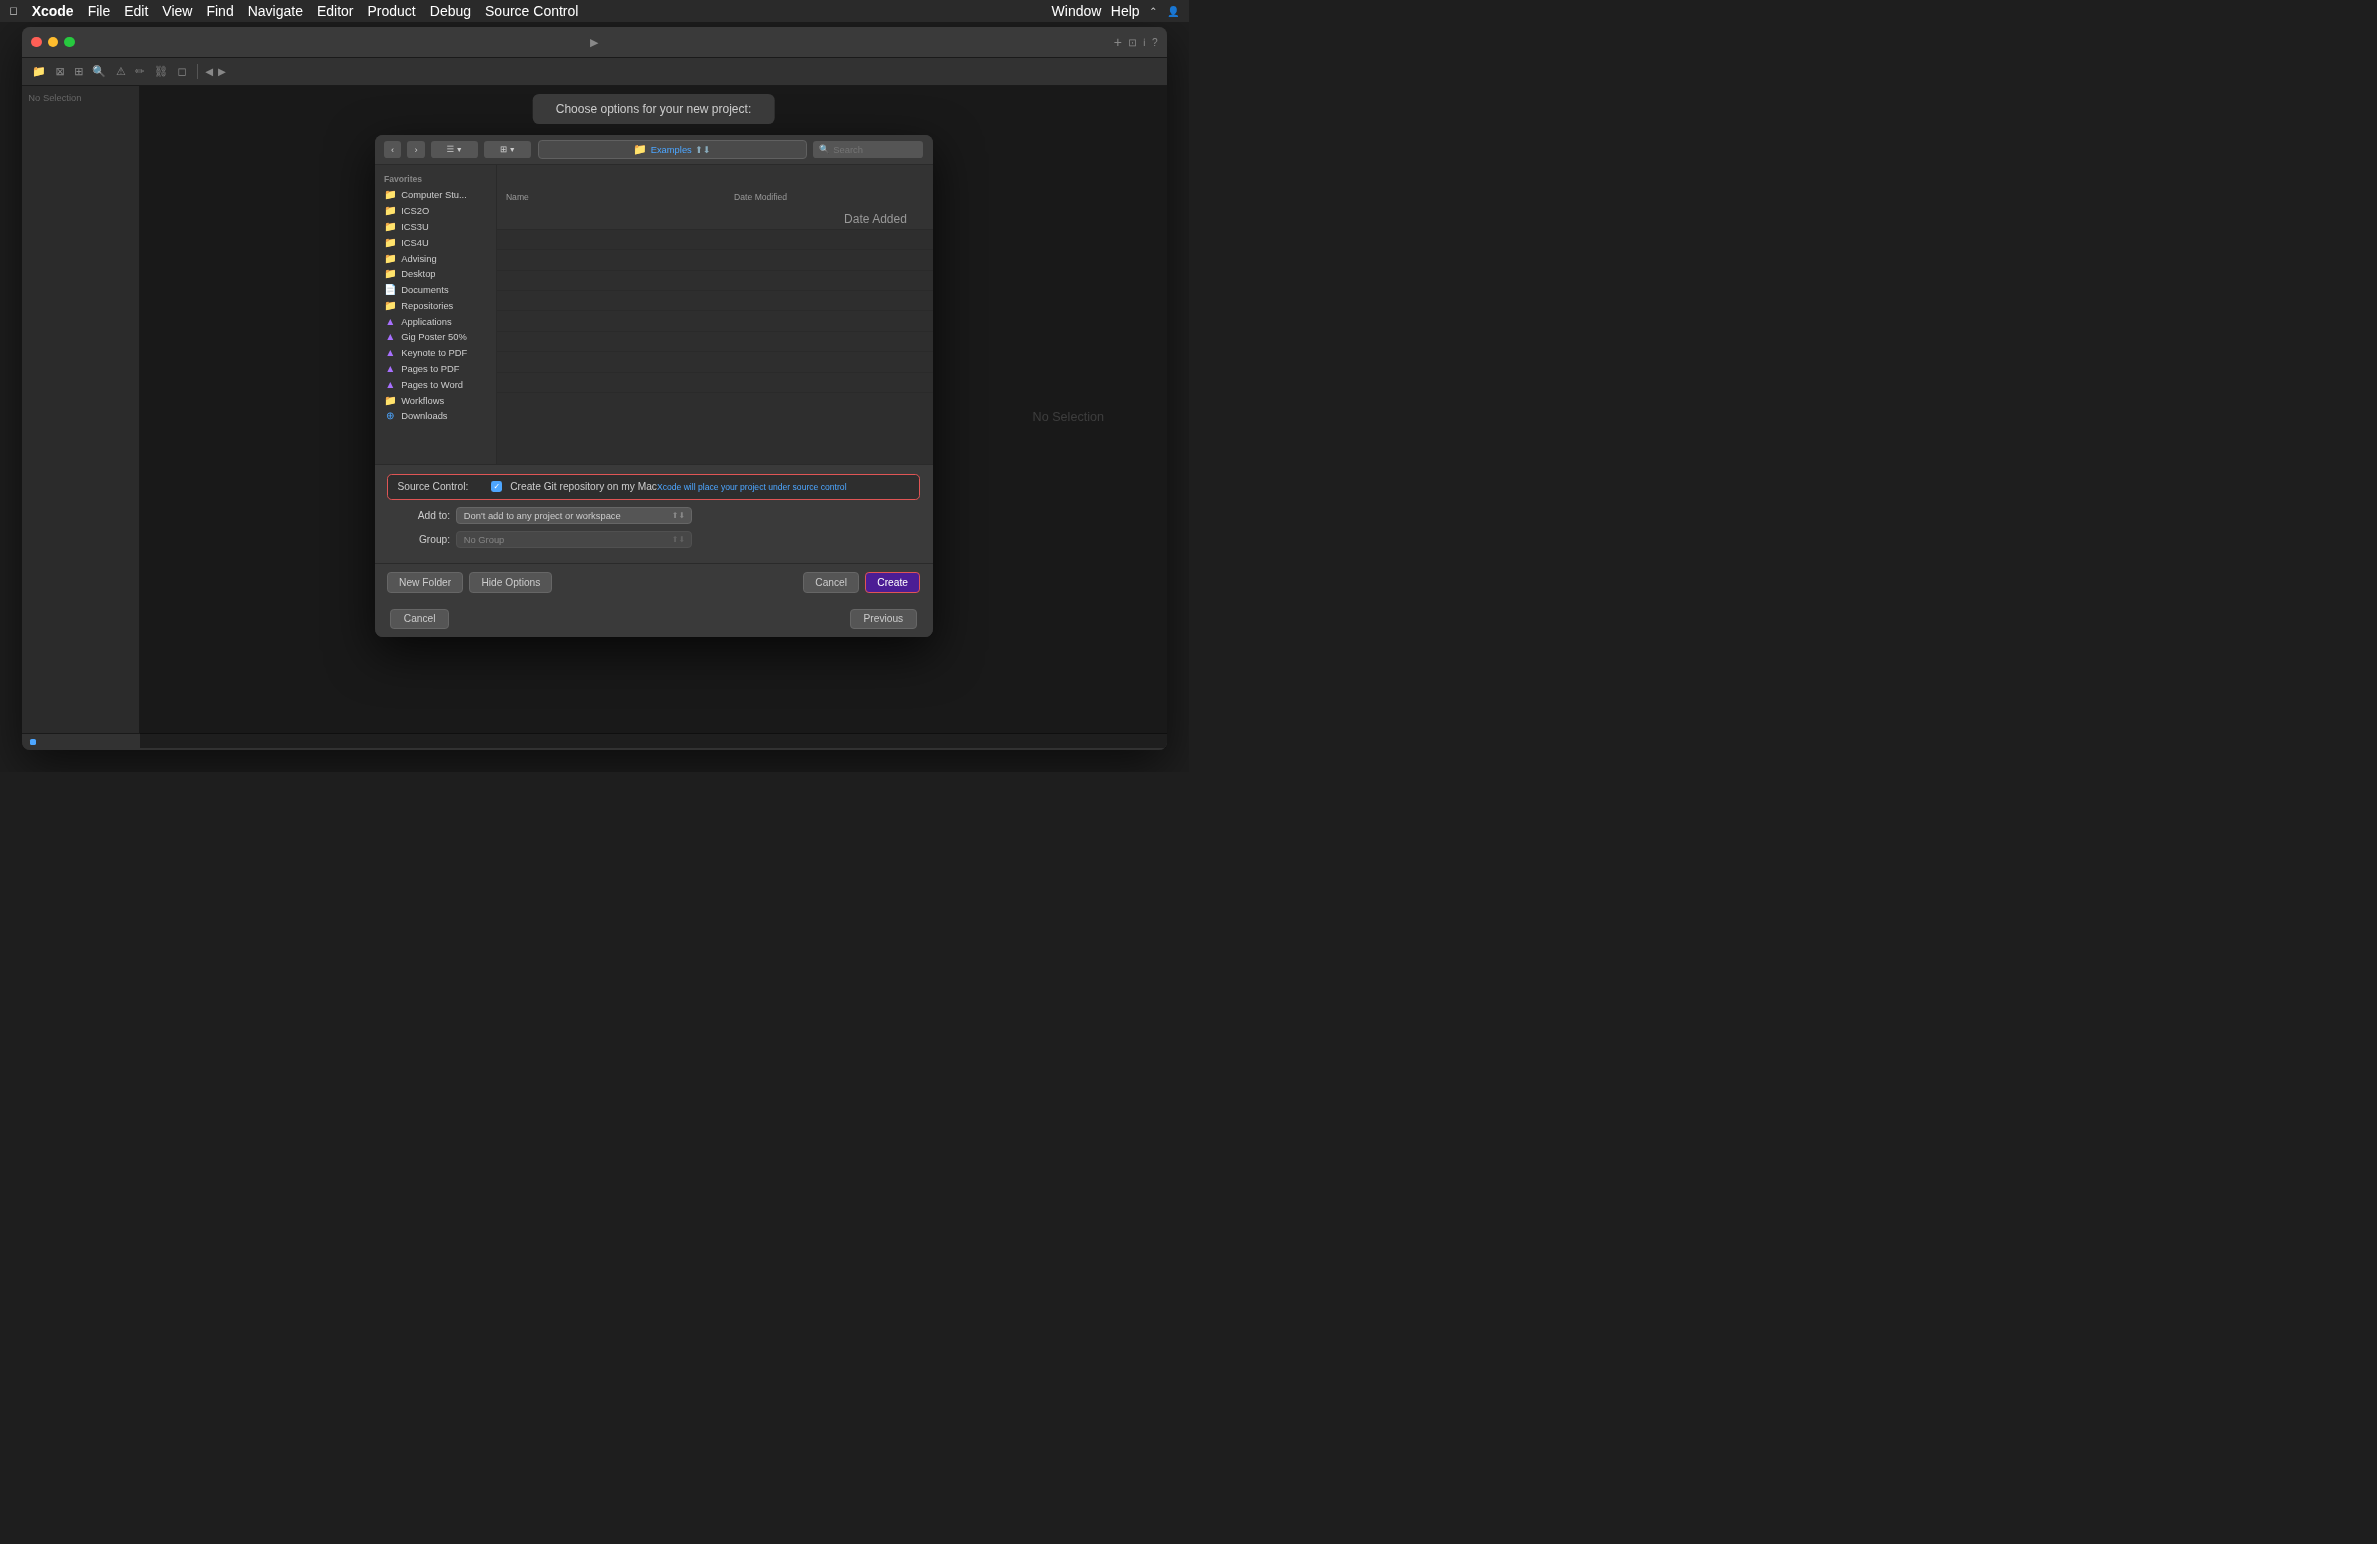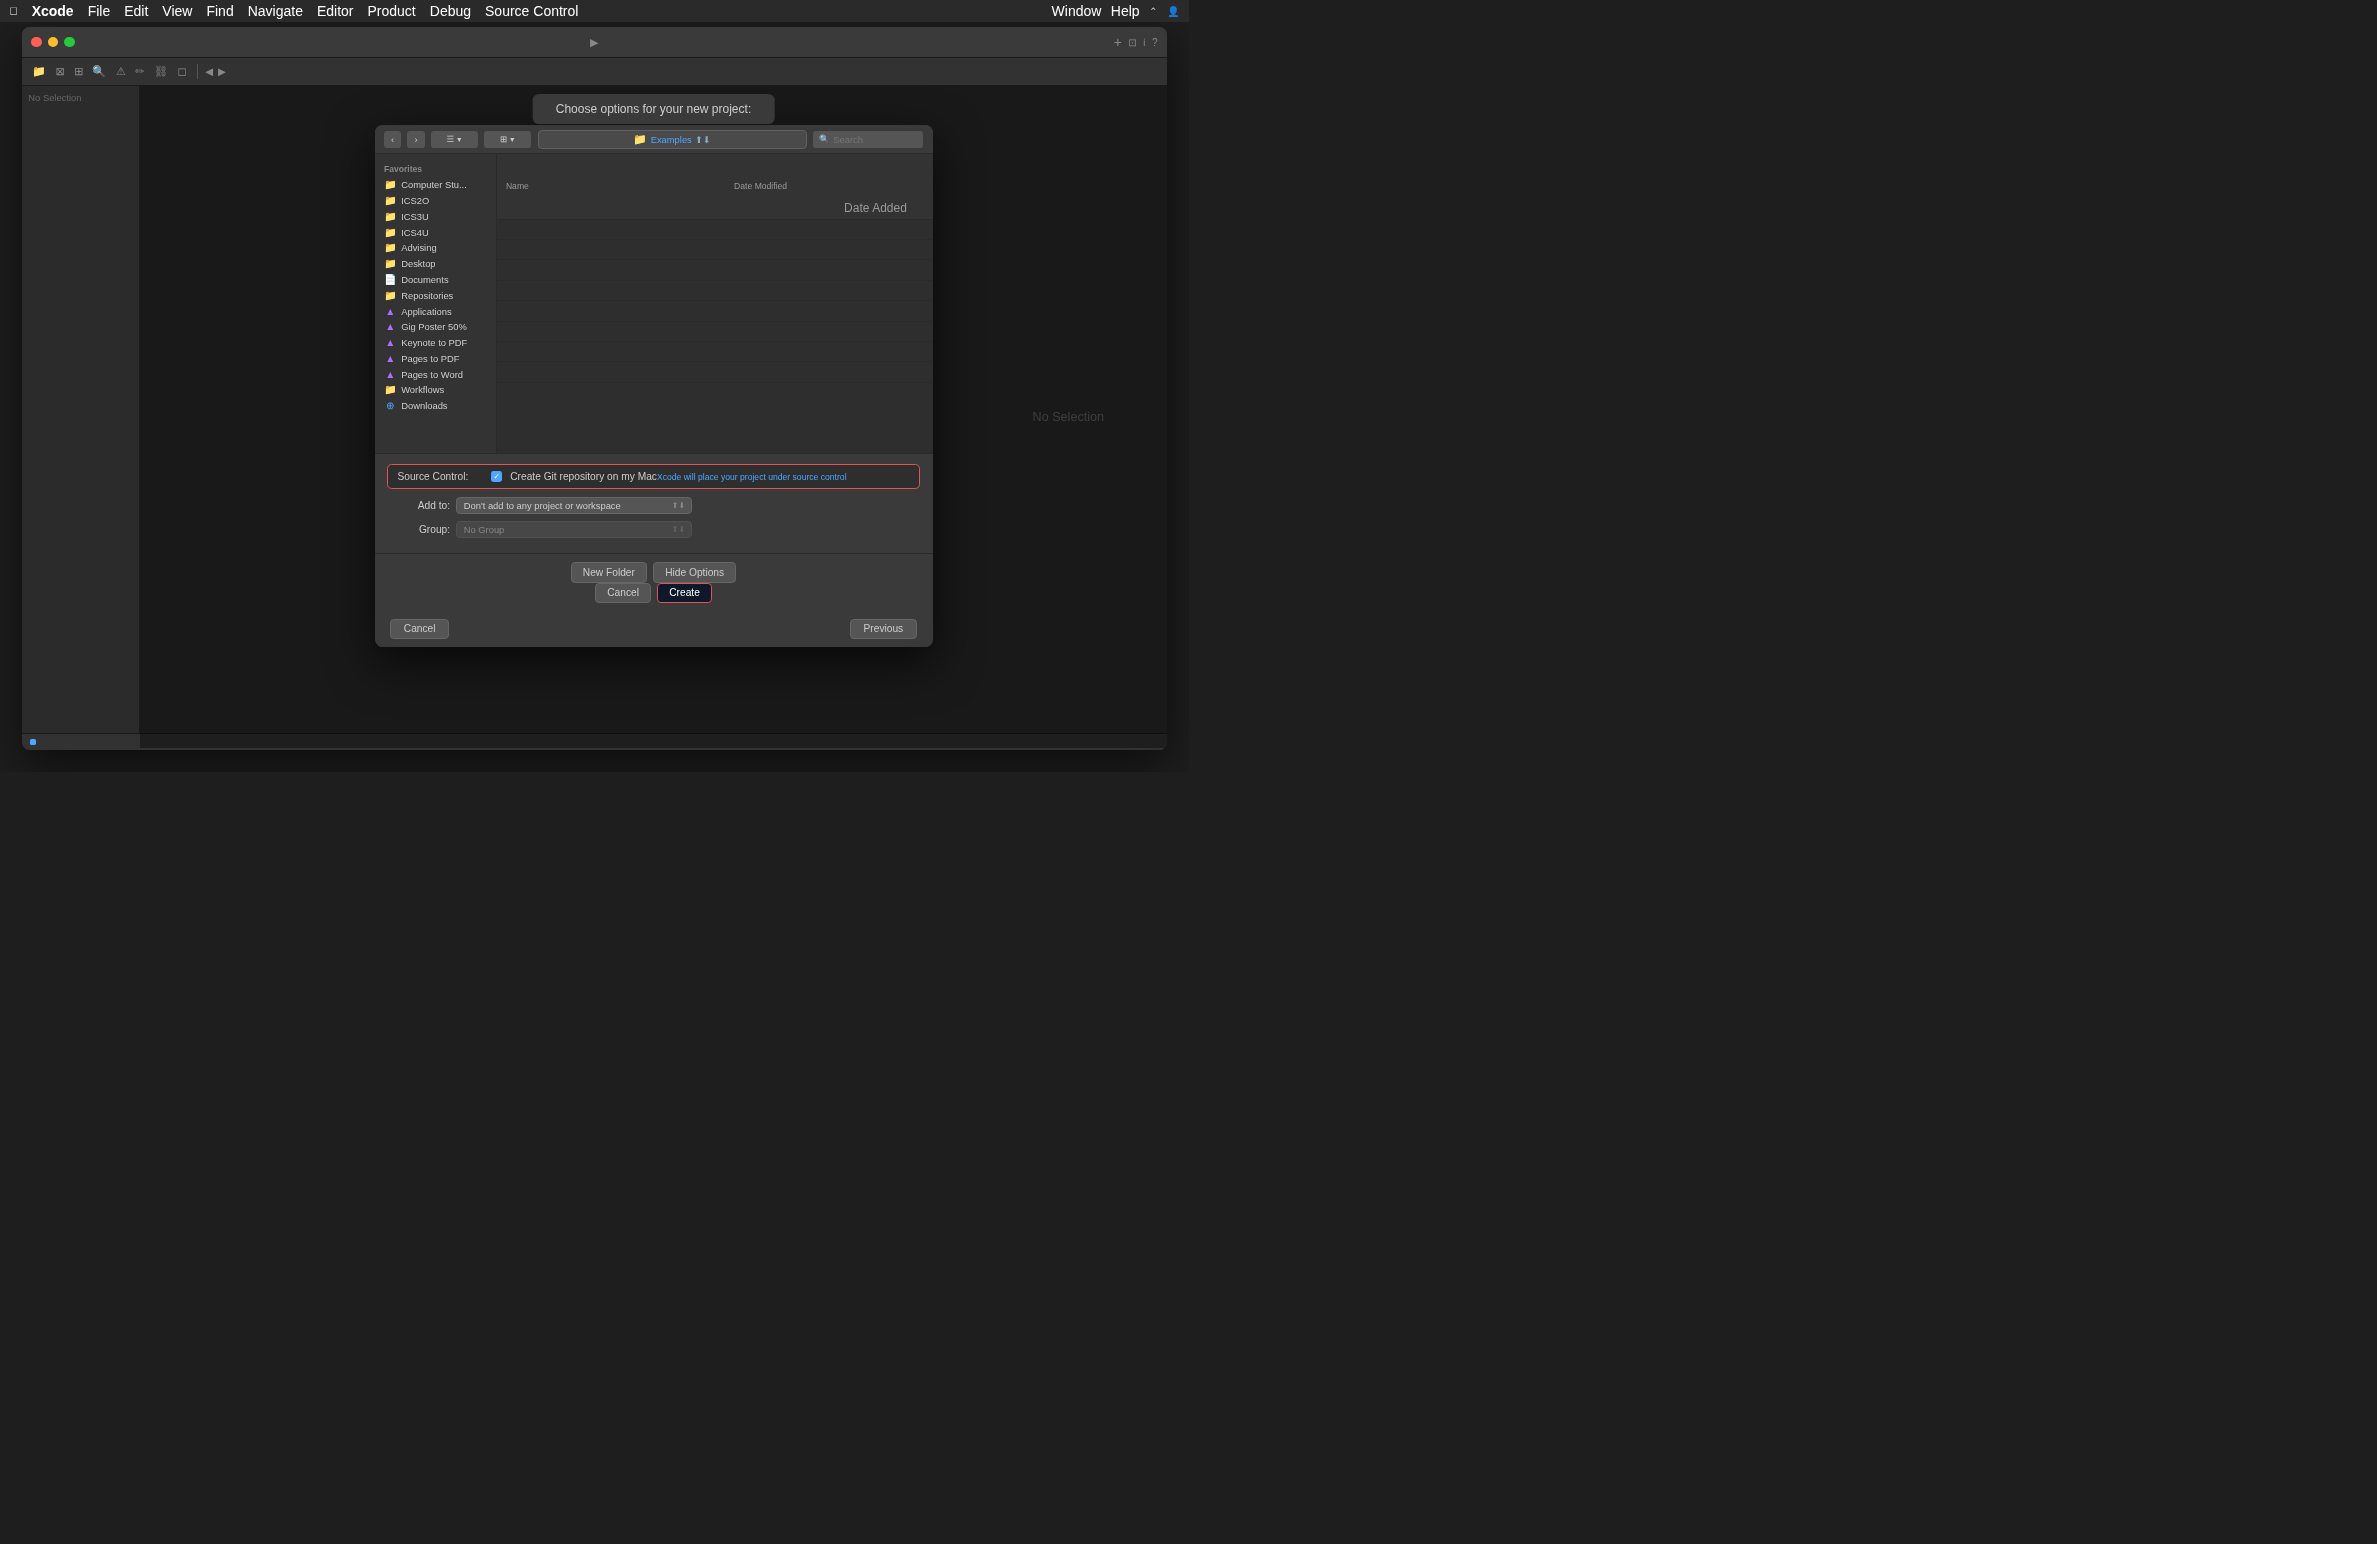--- a/index.html
+++ b/index.html
@@ -386,21 +386,20 @@
     .select-arrow { color: #888; font-size: 7.9px; }
 
     
     .dialog-footer {
       display: flex;
       align-items: center;
       justify-content: space-between;
       padding: 7.9px 12.6px;
       background: #3a3a3a;
       border-top: 0.8px solid #2a2a2a;
-      flex-direction: column;
     }
     .footer-left { display: flex; gap: 6.3px; }
     .footer-right { display: flex; gap: 6.3px; }
 
     .btn {
       height: 20.4px;
       padding: 0 11px;
       border-radius: 3.9px;
       font-size: 10.2px;
       cursor: pointer;
@@ -413,21 +412,21 @@
       background: #555;
       color: #ccc;
       border: 0.8px solid #666;
     }
     .btn-cancel {
       background: #555;
       color: #ccc;
       border: 0.8px solid #666;
     }
     .btn-primary {
-      background: #0f172a;
+      background: #4c1d95;
       color: #fff;
       border: 1.6px solid #e05555;
     }
 
     
     .xcode-dialog-buttons {
       display: flex;
       justify-content: space-between;
       padding: 7.9px 15.7px;
       background: #3a3a3a;

